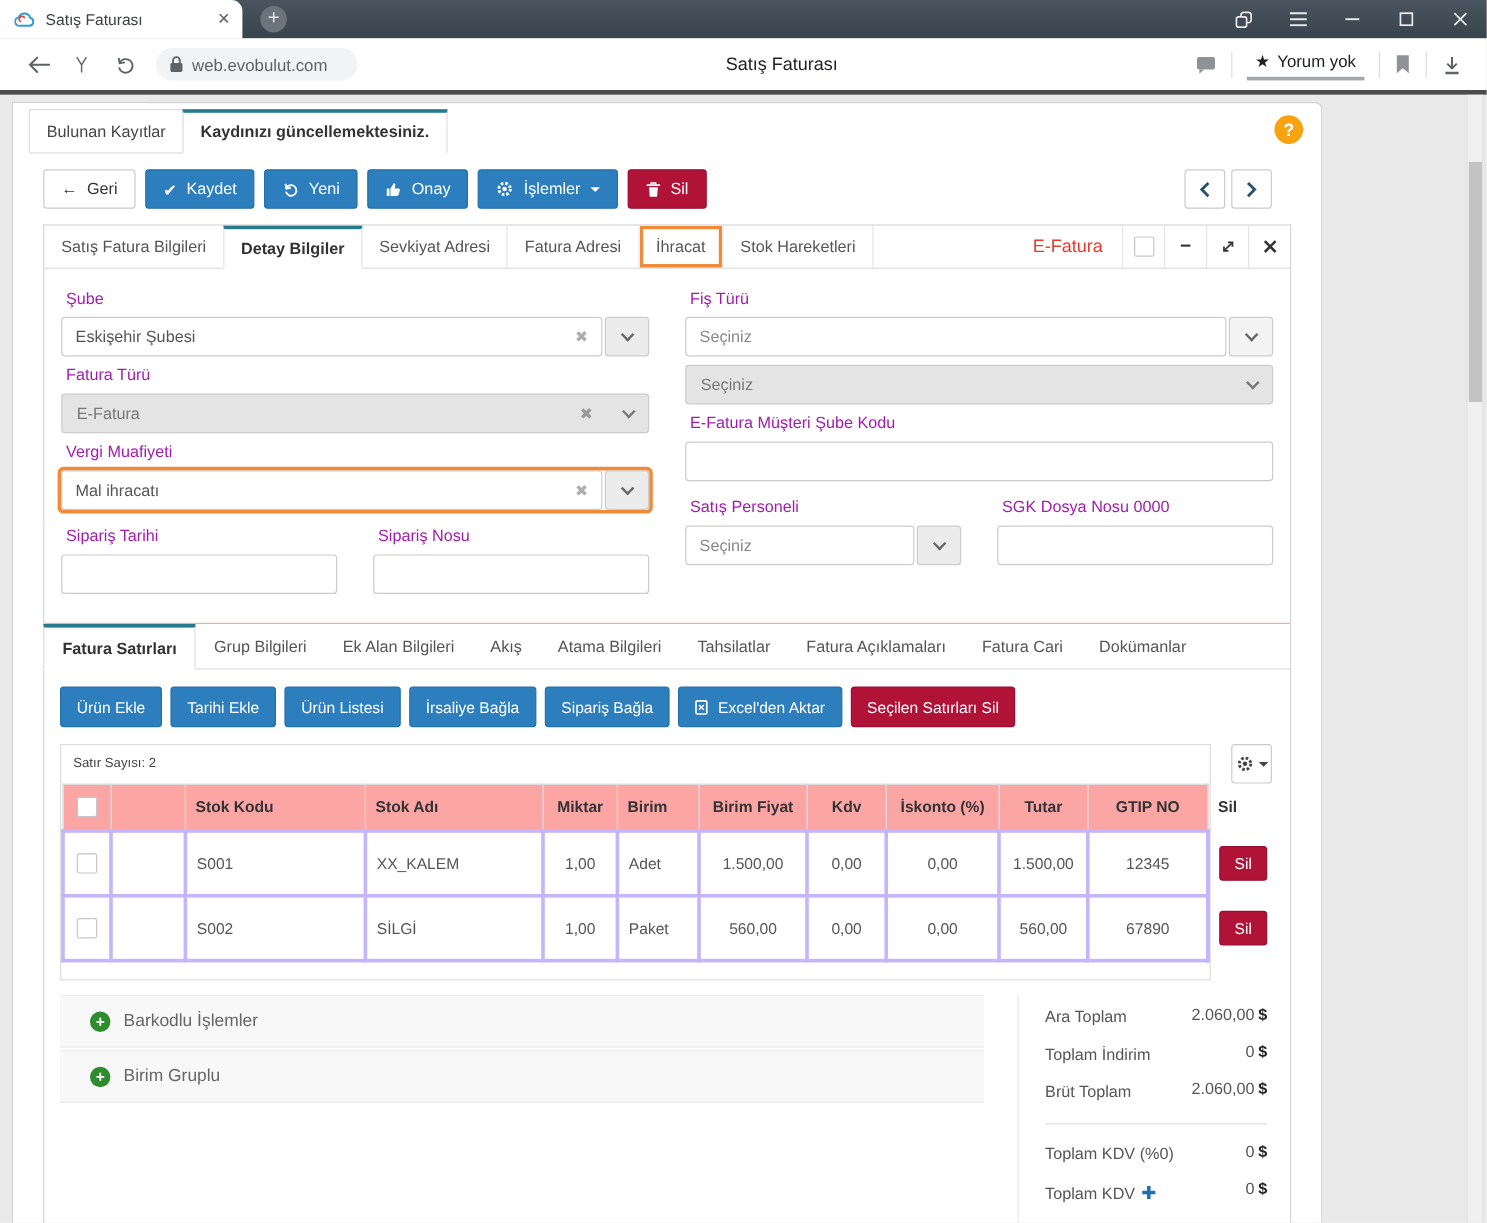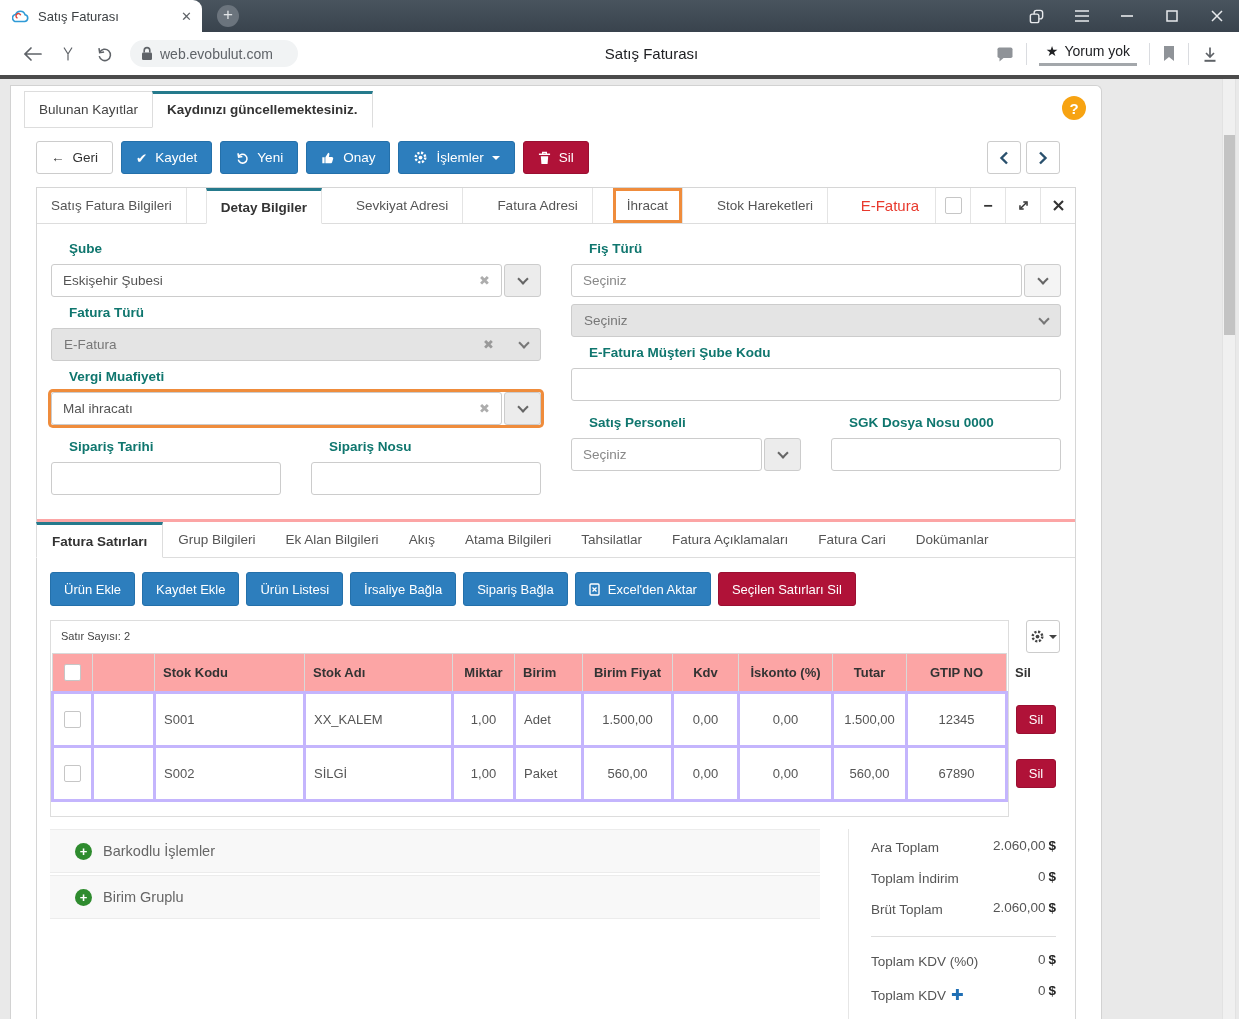--- a/index.html
+++ b/index.html
@@ -43,50 +43,50 @@
   .btn { height:33px; padding:0 14px; border-radius:3px; font-size:13.5px; display:inline-flex; align-items:center; gap:8px; white-space:nowrap; cursor:pointer; }
   .btn-default { background:#fff; border:1px solid #ccc; color:#333; }
   .btn-primary { background:#2d7ebd; border:1px solid #2470aa; color:#fff; }
   .btn-danger  { background:#b01238; border:1px solid #9a0f31; color:#fff; }
   .caret-down { width:0; height:0; border-left:4px solid transparent; border-right:4px solid transparent; border-top:4px solid #fff; }
   .nav-arrows { margin-left:auto; display:flex; gap:5px; }
   .nav-sq { width:34px; height:33px; background:#fff; border:1px solid #ccc; border-radius:3px; display:flex; align-items:center; justify-content:center; }
 
   
   .widget { margin:13px 12px 0; border:1px solid #d6d6d6; border-bottom:none; min-height:780px; }
-  .widget-tabs { display:flex; align-items:stretch; height:36px; border-bottom:1px solid #ddd;gap:20px; }
+  .widget-tabs { display:flex; align-items:stretch; height:36px; border-bottom:1px solid #ddd; }
   .wtab { padding:0 14px; display:flex; align-items:center; font-size:13.5px; color:#555; border-right:1px solid #e4e4e4; }
   .wtab.active { border-top:3px solid #257a8c; font-weight:bold; color:#333; background:#fff; margin-bottom:-1px; border-bottom:1px solid #fff; border-left:1px solid #e4e4e4; margin-left:-1px; }
   .wtab.hl-tab { box-shadow:inset 0 0 0 3px #ef8c3c; }
   .widget-ctrls { margin-left:auto; display:flex; align-items:center; }
   .efatura-badge { color:#e8392d; font-size:15px; margin-right:16px; }
   .ctrl-cell { width:35px; height:100%; display:flex; align-items:center; justify-content:center; border-left:1px solid #e4e4e4; color:#333; }
   .checkbox { width:17px; height:17px; border:1px solid #c6c6c6; border-radius:2px; background:#fff; }
 
   
   .form-grid { display:flex; gap:30px; padding:10px 14px 16px; }
   .fcol { flex:1; }
   .fld { margin-bottom:7px; }
-  .flabel { font-size:13.5px; color:#0f766e; margin:6px 18px 7px; line-height:17px;font-weight:bold; }
+  .flabel { font-size:13.5px; color:#a21caf; margin:6px 4px 7px; line-height:17px; }
   .combo { display:flex; gap:2px; }
   .combo.hl-group { box-shadow:0 0 0 3px #ef8c3c; border-radius:2px; }
   .combo-box { flex:1; height:33px; border:1px solid #ccc; border-radius:3px; background:#fff; display:flex; align-items:center; padding:0 11px; font-size:13.5px; color:#555; }
   .combo-box .ph { color:#888; }
   .clear-x { margin-left:auto; color:#adadad; font-weight:bold; font-size:13px; }
   .combo-btn { width:37px; height:33px; border:1px solid #ccc; border-radius:3px; background:#ececec; display:flex; align-items:center; justify-content:center; }
   .chev { width:8px; height:8px; border-right:2px solid #666; border-bottom:2px solid #666; transform:rotate(45deg); margin-top:-4px; }
   .combo-single { height:33px; border:1px solid #ccc; border-radius:3px; background:#e4e4e4; display:flex; align-items:center; padding:0 12px; font-size:13.5px; color:#777; }
   .combo-single .chev { border-color:#777; }
   .cs-gap { width:26px; }
   .text-input { width:100%; height:33px; border:1px solid #ccc; border-radius:3px; background:#fff; font:inherit; font-size:13.5px; color:#555; padding:0 10px; }
   .fld-row { display:flex; gap:30px; }
   .fld-row .fld { flex:1; margin-bottom:0; }
 
   
-  .sub-tabs { display:flex; align-items:stretch; height:39px; border-top:3px solid #fca5a5; border-bottom:1px solid #ddd; margin-top:8px; }
+  .sub-tabs { display:flex; align-items:stretch; height:39px; border-top:1px solid #fca5a5; border-bottom:1px solid #ddd; margin-top:8px; }
   .stab { padding:0 15px; display:flex; align-items:center; font-size:13.5px; color:#555; }
   .stab.active { border:1px solid #ddd; border-top:3px solid #257a8c; border-bottom:1px solid #fff; margin-bottom:-1px; font-weight:bold; color:#333; background:#fff; margin-left:-1px; }
   .line-actions { display:flex; gap:7px; margin:14px 13px 0; }
   .btn-sm { height:34px; padding:0 13px; font-size:13px; }
 
   
   .table-region { display:flex; margin:14px 15px 0 13px; align-items:flex-start; }
   .table-box { width:1069px; border:1px solid #ddd; padding-bottom:14px; }
   .row-count { font-size:11px; color:#444; padding:9px 10px 11px; }
   table.grid { width:100%; border-collapse:collapse; table-layout:fixed; font-size:13px; color:#555; }
@@ -408,21 +408,21 @@
         <div class="stab">Akış</div>
         <div class="stab">Atama Bilgileri</div>
         <div class="stab">Tahsilatlar</div>
         <div class="stab">Fatura Açıklamaları</div>
         <div class="stab">Fatura Cari</div>
         <div class="stab">Dokümanlar</div>
       </div>
 
       <div class="line-actions">
         <button class="btn btn-sm btn-primary">Ürün Ekle</button>
-        <button class="btn btn-sm btn-primary">Kaydet Ekle</button>
+        <button class="btn btn-sm btn-primary">Tarihi Ekle</button>
         <button class="btn btn-sm btn-primary">Ürün Listesi</button>
         <button class="btn btn-sm btn-primary">İrsaliye Bağla</button>
         <button class="btn btn-sm btn-primary">Sipariş Bağla</button>
         <button class="btn btn-sm btn-primary">
           <span>
             <svg width="11" height="13" viewBox="0 0 11 13">
                 <rect x="1" y="1" width="9" height="11" rx="1" fill="none" stroke="#fff" stroke-width="1.4"></rect>
                 <path d="M3.5 4.5l4 4M7.5 4.5l-4 4" stroke="#fff" stroke-width="1.3"></path>
               </svg>
           </span>

